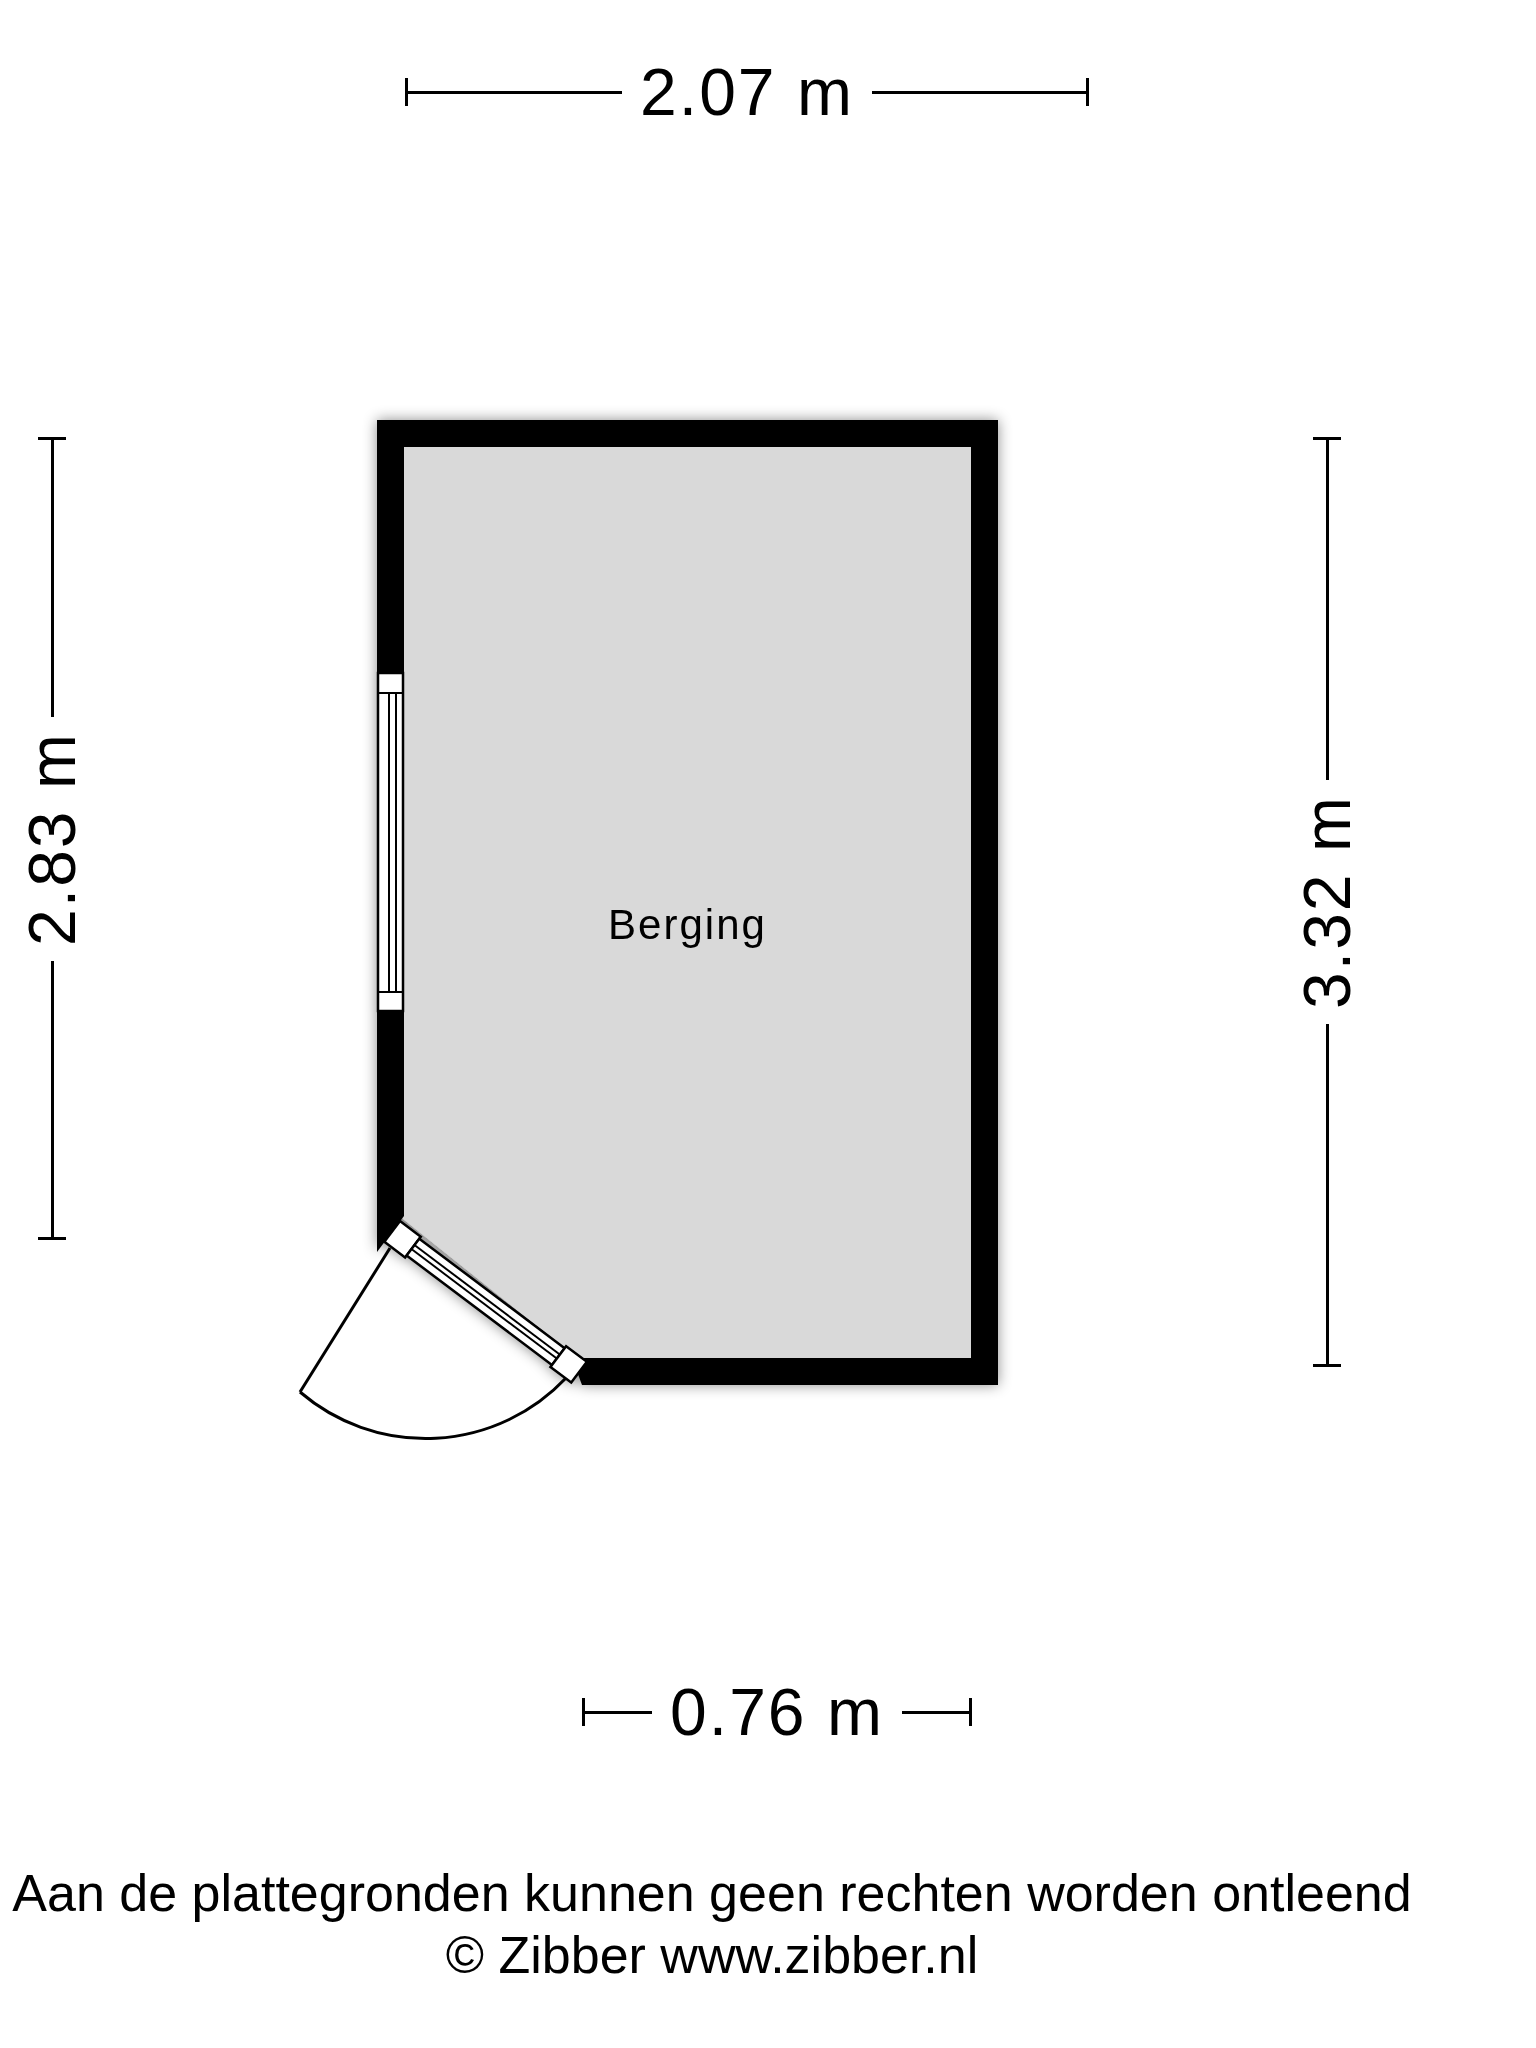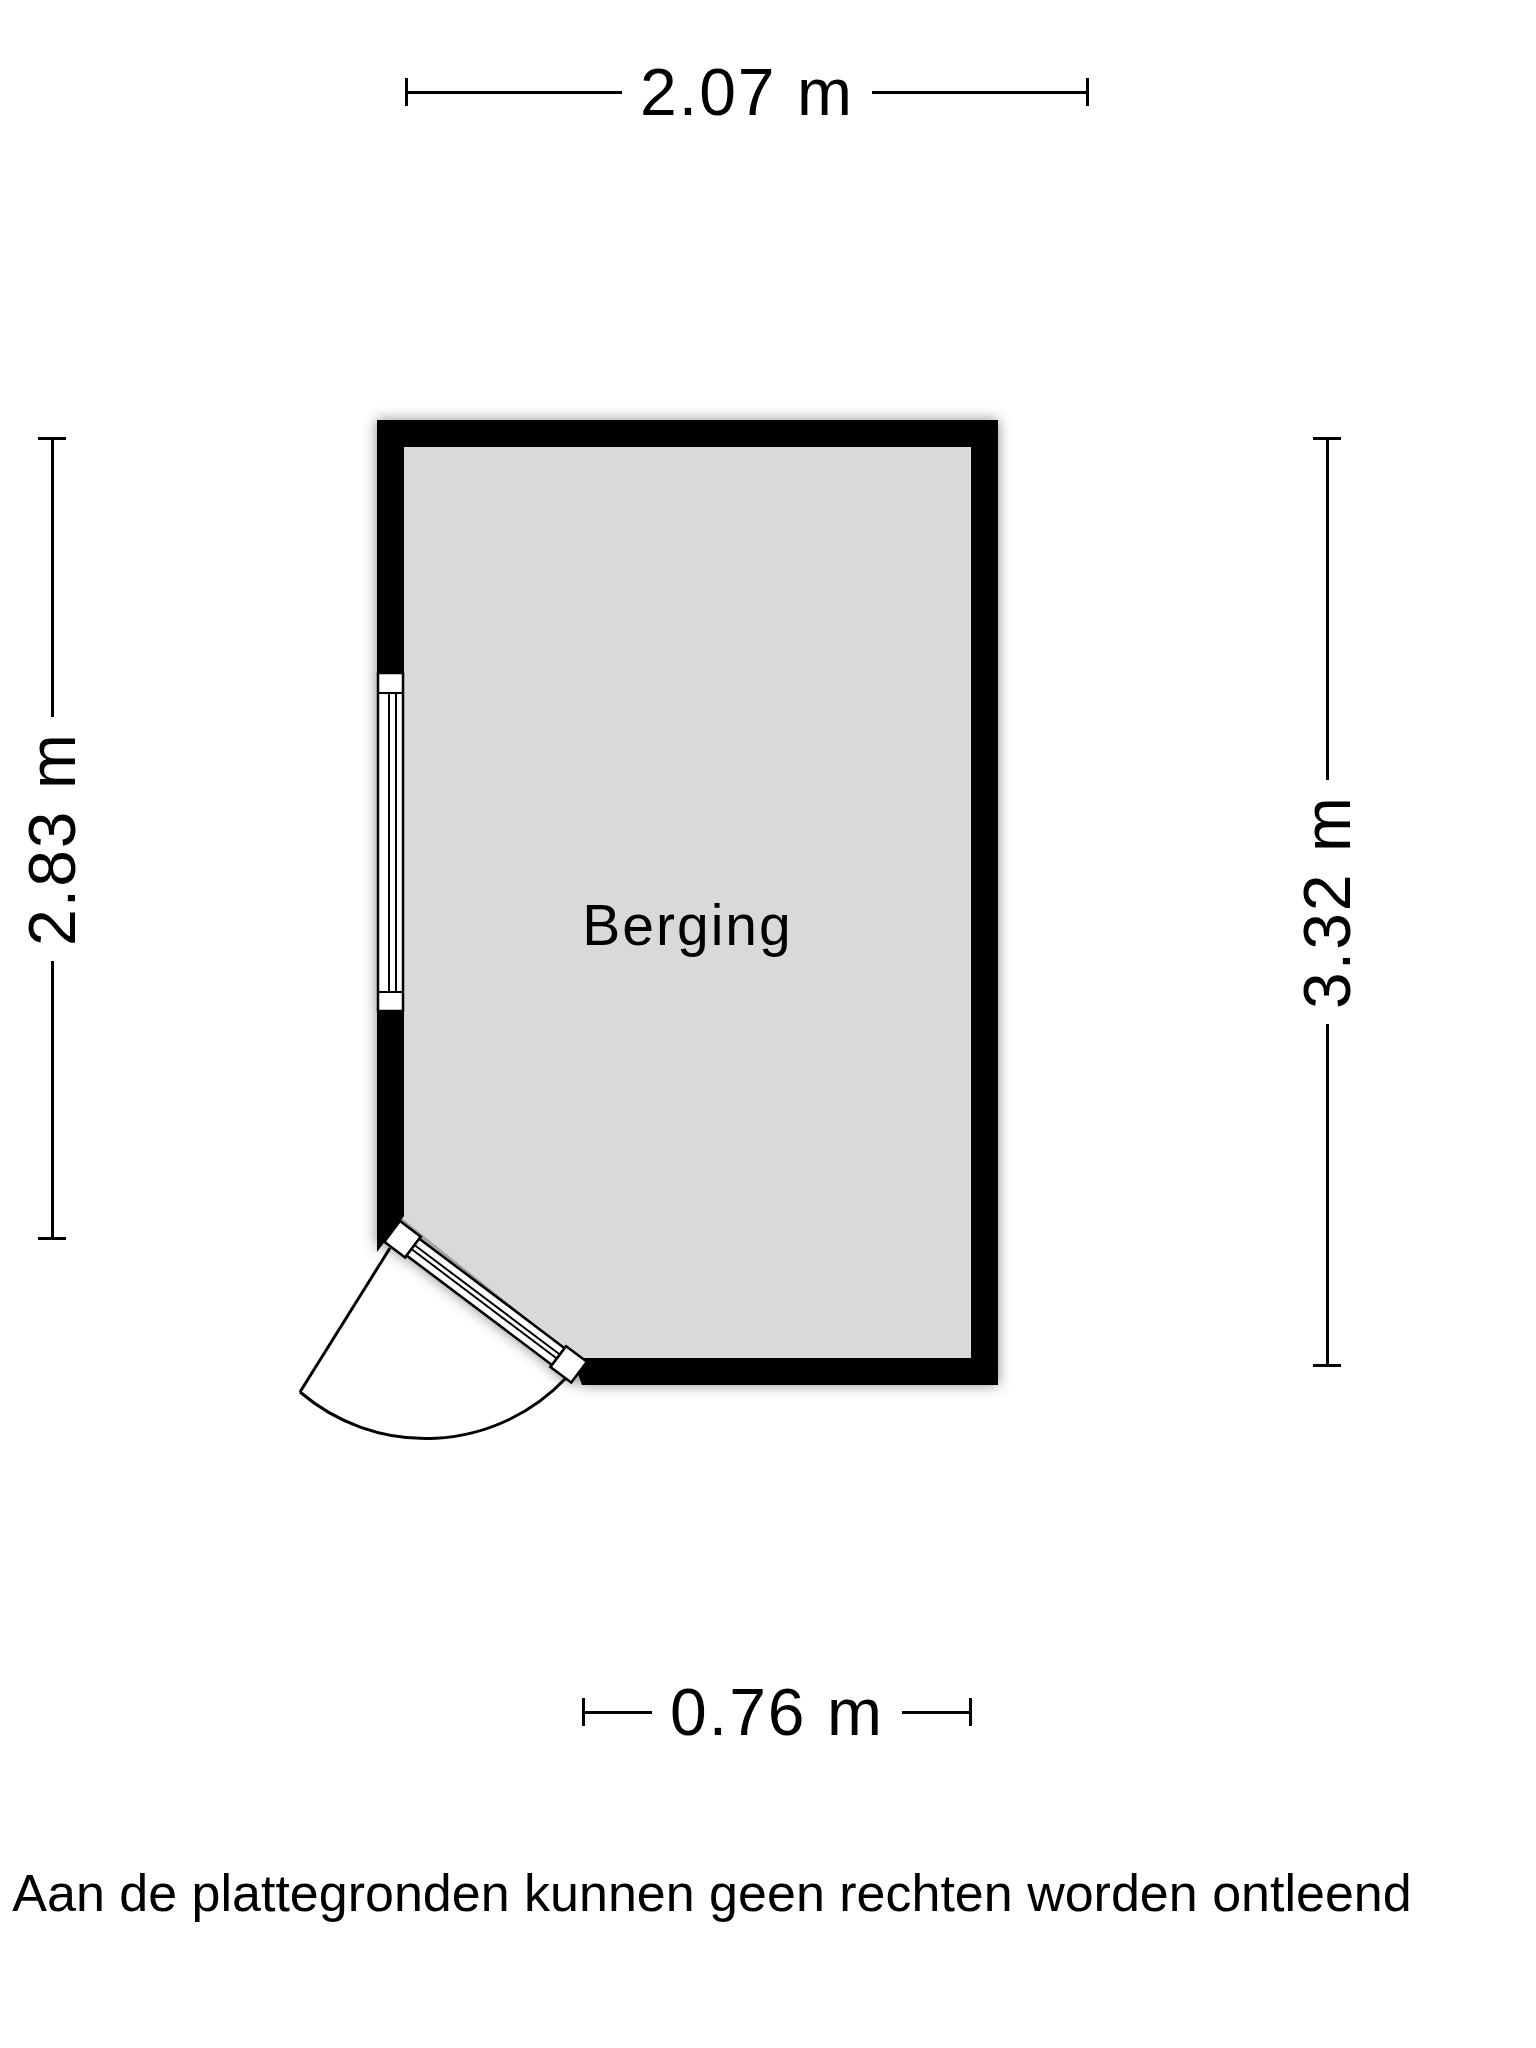--- a/index.html
+++ b/index.html
@@ -26,21 +26,21 @@
   .vlabel-wrap .dim-label {
     position:absolute; top:50%; left:50%;
     transform:translate(-50%,-50%) rotate(-90deg);
     padding:0;
   }
 
   .room-label-box {
     position:absolute; left:404px; top:447px; width:567px; height:911px;
     display:flex; align-items:center; justify-content:center;
   }
-  .room-label { font-size:57px; letter-spacing:2px;margin-top:44px; }
+  .room-label { font-size:42px; letter-spacing:2px;margin-top:44px; }
 
   .footer {
     position:absolute; left:0; top:1862px; width:1424px;
     text-align:center; font-size:52px; line-height:62px;
   }
 </style>
 </head>
 <body>
 
 <svg class="plan-svg" width="1536" height="2048" viewBox="0 0 1536 2048">
@@ -120,13 +120,14 @@
   <span class="vline"></span>
   <span class="vtick"></span>
 </div>
 
 <div class="room-label-box">
   <span class="room-label">Berging</span>
 </div>
 
 <div class="footer">
   <div>Aan de plattegronden kunnen geen rechten worden ontleend</div>
+  <div>© Zibber www.zibber.nl</div>
 </div>
 
 </body></html>

